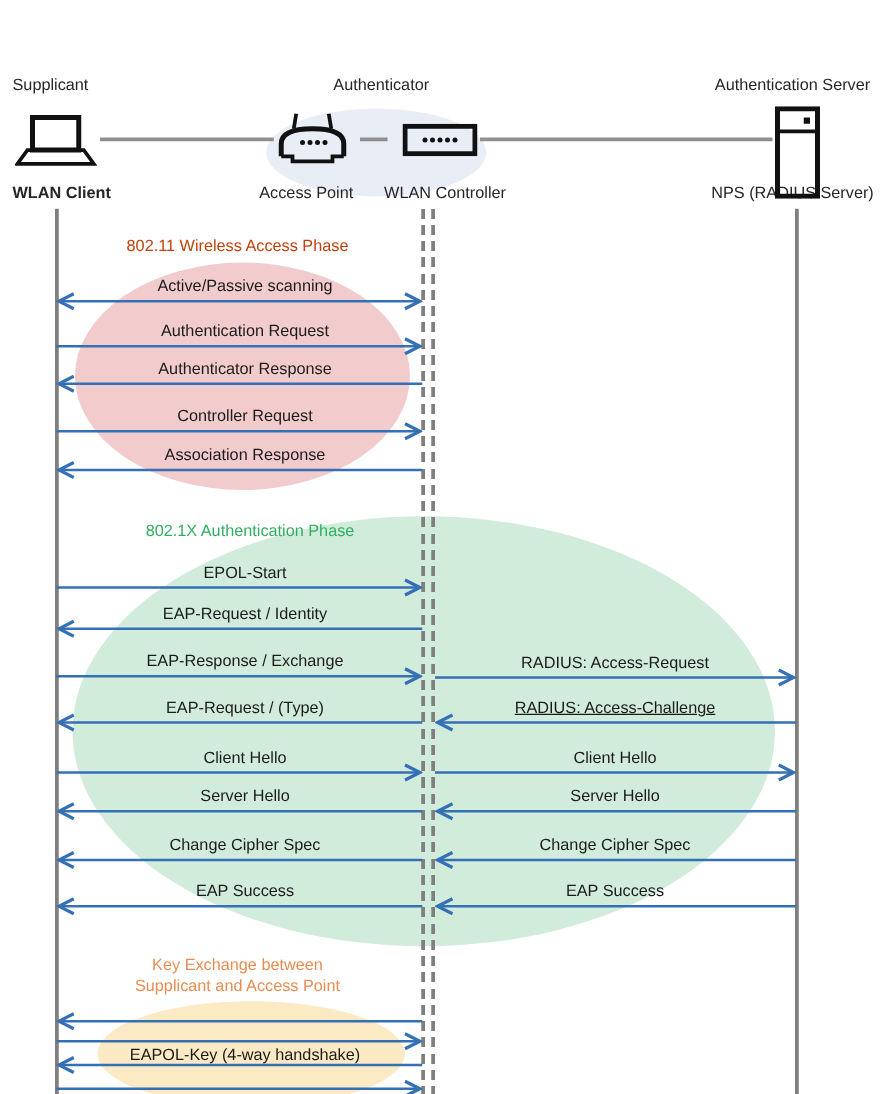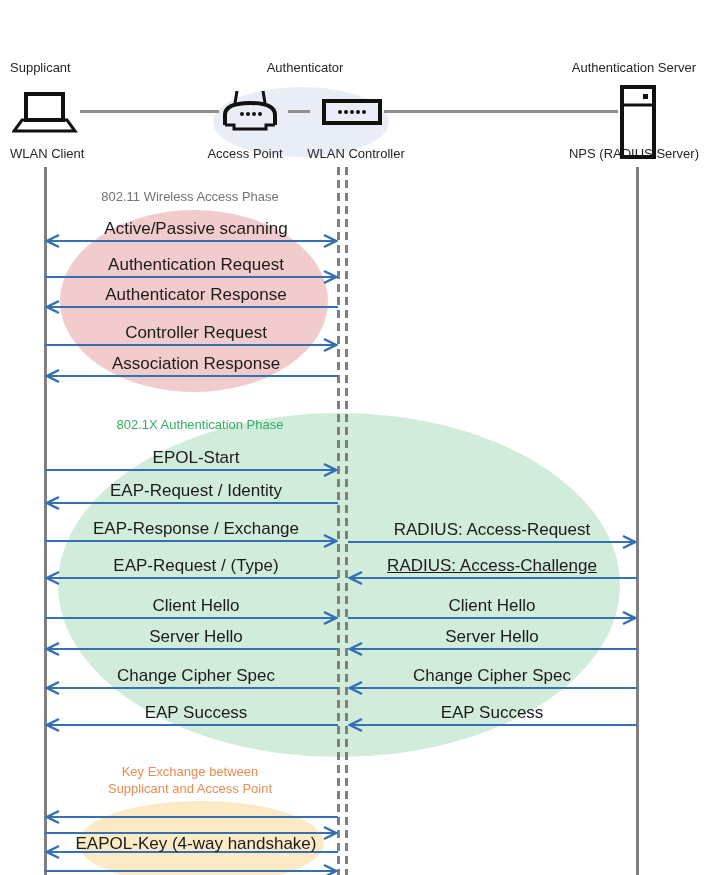--- a/index.html
+++ b/index.html
@@ -17,21 +17,21 @@
     position:absolute;width:3px;z-index:1;
     background:repeating-linear-gradient(to bottom,#7F7F7F 0px,#7F7F7F 8px,transparent 8px,transparent 13px);
   }
   .connector{position:absolute;height:3px;background:#8F8F8F;top:70px;z-index:1;}
   .icon{position:absolute;z-index:2;}
   .phase-title{
     position:absolute;z-index:2;font-size:13px;line-height:17px;
     white-space:pre-line;text-align:center;transform:translateX(-50%);
   }
   .msg-label{
-    position:absolute;z-index:3;font-size:17px;line-height:16px;color:#1b1b1b;
+    position:absolute;z-index:3;font-size:13px;line-height:16px;color:#1b1b1b;
     white-space:nowrap;transform:translateX(-50%);
   }
   .msg-arrow{position:absolute;z-index:2;}
 </style>
 </head>
 <body>
 
 <div id="stage">
 
   <div class="abs role-label" style="left:10px;top:20px;">Supplicant</div>
@@ -68,33 +68,33 @@
       <circle cx="36" cy="13" r="2" fill="#111"></circle>
     <circle cx="42" cy="13" r="2" fill="#111"></circle>
   </svg>
 
   <svg class="icon" style="left:620px;top:45px;" width="36" height="74" viewBox="0 0 36 74">
     <rect x="2" y="2" width="32" height="70" fill="none" stroke="#111" stroke-width="4"></rect>
     <line x1="3" y1="20" x2="33" y2="20" stroke="#111" stroke-width="3"></line>
     <rect x="23" y="9" width="5" height="5" fill="#111"></rect>
   </svg>
 
-  <div class="abs device-label" style="left:10px;top:106px;">WLAN Client</div>
+  <div class="abs device-label" style="left:10px;top:106px;font-weight:bold;">WLAN Client</div>
   <div class="abs device-label centered" style="left:245px;top:106px;">Access Point</div>
   <div class="abs device-label centered" style="left:356px;top:106px;">WLAN Controller</div>
   <div class="abs device-label centered" style="left:634px;top:106px;">NPS (RADIUS Server)</div>
 
   <div class="lifeline" style="left:44px;top:127px;height:731px;"></div>
   <div class="lifeline-dashed" style="left:337px;top:127px;height:725px;"></div>
   <div class="lifeline-dashed" style="left:345px;top:127px;height:725px;"></div>
   <div class="lifeline" style="left:636px;top:127px;height:728px;"></div>
 
   <div id="diagram-layer">
       <div class="ellipse" style="left: 60px; top: 170px; width: 268px; height: 182px; background: rgb(242, 203, 205);"></div>
-      <div class="phase-title" style="left: 190px; top: 148px; color: #737373;">802.11 Wireless Access Phase</div>
+      <div class="phase-title" style="left: 190px; top: 148px; color: #c2410c;">802.11 Wireless Access Phase</div>
       <div class="ellipse" style="left: 58px; top: 373px; width: 562px; height: 344px; background: rgb(210, 236, 220);"></div>
       <div class="phase-title" style="left: 200px; top: 376px; color: rgb(47, 175, 95);">802.1X Authentication Phase</div>
       <div class="ellipse" style="left: 78px; top: 761px; width: 246px; height: 84px; background: rgb(252, 234, 196);"></div>
       <div class="phase-title" style="left: 190px; top: 723px; color: rgb(232, 140, 81);">Key Exchange between
 Supplicant and Access Point</div>
       <div class="msg-arrow" style="left: 45px; top: 193px; width: 293px; height: 16px;"><svg width="293" height="16" viewBox="0 0 293 16">
           <line x1="4" y1="8" x2="289" y2="8" stroke="#3570B4" stroke-width="2"></line>
           <polyline points="279,2 291,8 279,14" fill="none" stroke="#3570B4" stroke-width="2.5"></polyline>
           <polyline points="14,2 2,8 14,14" fill="none" stroke="#3570B4" stroke-width="2.5"></polyline>
         </svg></div>

